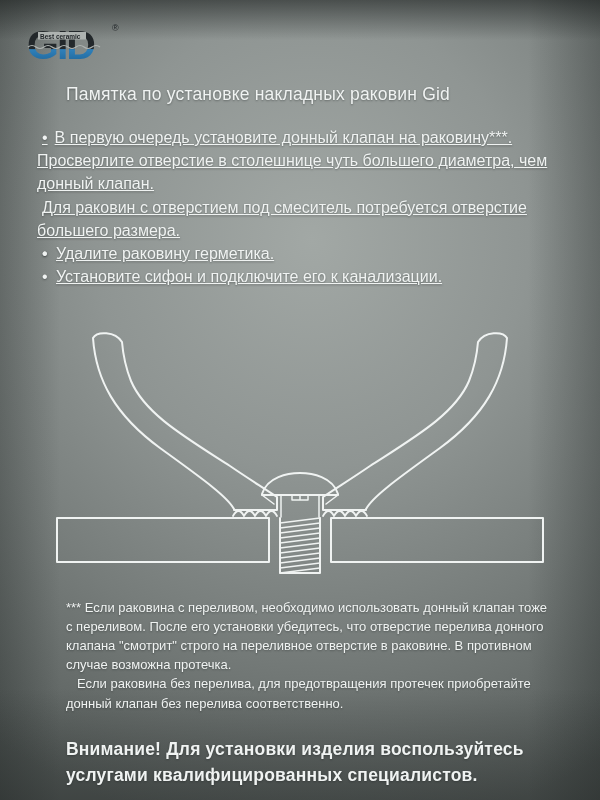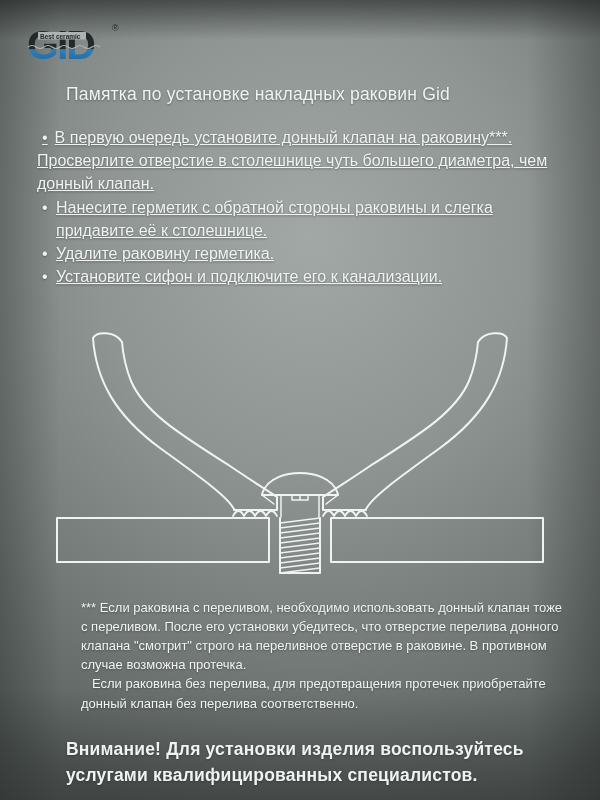--- a/index.html
+++ b/index.html
@@ -26,21 +26,21 @@
     font-size:16px;line-height:1.45;text-decoration:underline;
   }
   .para{margin:0;position:relative;}
   .para.flat{text-indent:5px;}
   .para.hang{padding-left:19px;}
   .para.hang .bullet{position:absolute;left:5px;top:0;}
   .para .bullet{margin-right:7px;}
   .para .bullet:empty{display:none;}
   .diagram{position:absolute;top:330px;left:0;width:600px;height:252px;}
   .footnote{
-    position:absolute;top:598px;left:81px;width:488px;
+    position:absolute;top:598px;left:66px;width:488px;
     font-size:13px;line-height:1.47;
   }
   .fpara{margin:0;}
   .fpara.ind{text-indent:11px;}
   .warning{
     position:absolute;top:736px;left:66px;width:540px;
     font-size:17.5px;font-weight:700;line-height:1.5;margin:0;letter-spacing:.2px;
   }
 </style>
 </head>
@@ -65,22 +65,23 @@
       <text x="85" y="13" font-family="Liberation Sans, sans-serif" font-size="9" fill="#23282b">®</text>
     </svg>
   </div>
 
   <h1 class="title txt-light">Памятка по установке накладных раковин Gid</h1>
 
   <div class="instructions txt-light">
 
       <p class="para flat"><span class="bullet">•</span><span>В первую очередь установите донный клапан на раковину***. Просверлите отверстие в столешнице чуть большего диаметра, чем донный клапан.</span></p>
 
+      <p class="para flat"><span>Для раковин с отверстием под смеситель потребуется отверстие большего размера.</span></p>
 
-      <p class="para hang"><span class="bullet">•</span><span>Нанесите герметик с обратной стороны раковины и слегка придавите её к столешнице.</span></p>
+      <p class="para hang"><span class="bullet">•</span></p>
 
       <p class="para hang"><span class="bullet">•</span><span>Удалите раковину герметика.</span></p>
 
       <p class="para hang"><span class="bullet">•</span><span>Установите сифон и подключите его к канализации.</span></p>
 
   </div>
 
   <svg class="diagram" viewBox="0 0 600 252">
     <g stroke="#f0f3f2" stroke-width="2" fill="none" stroke-linejoin="round" stroke-linecap="round">
 

